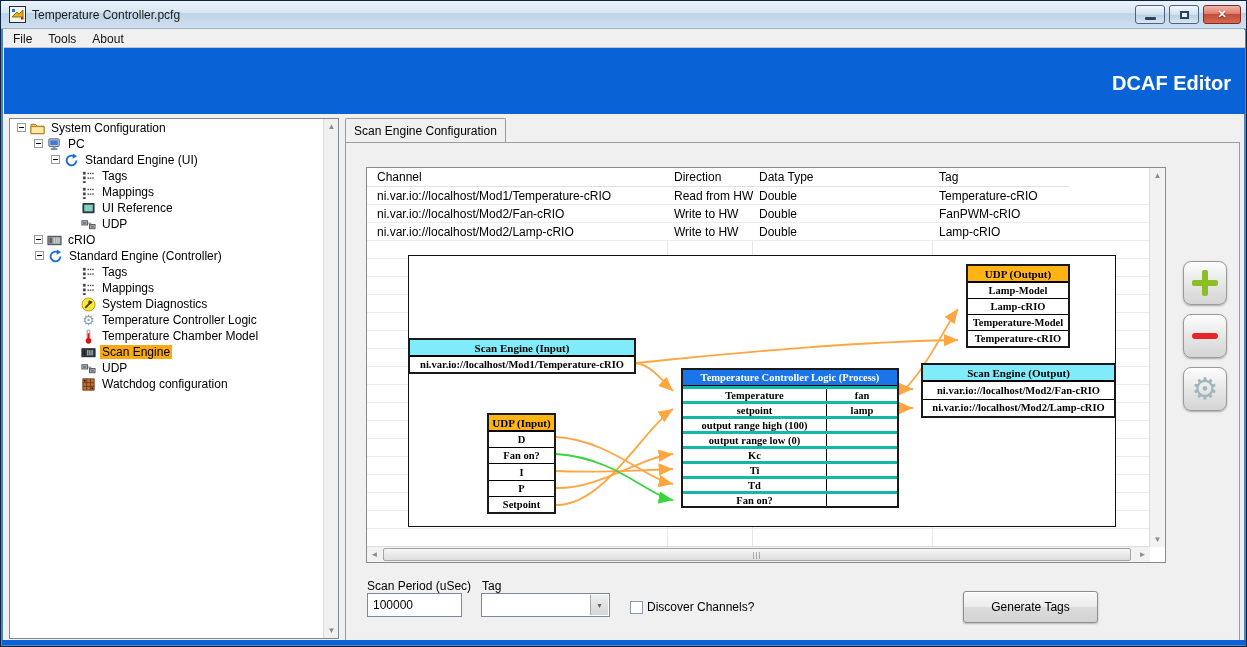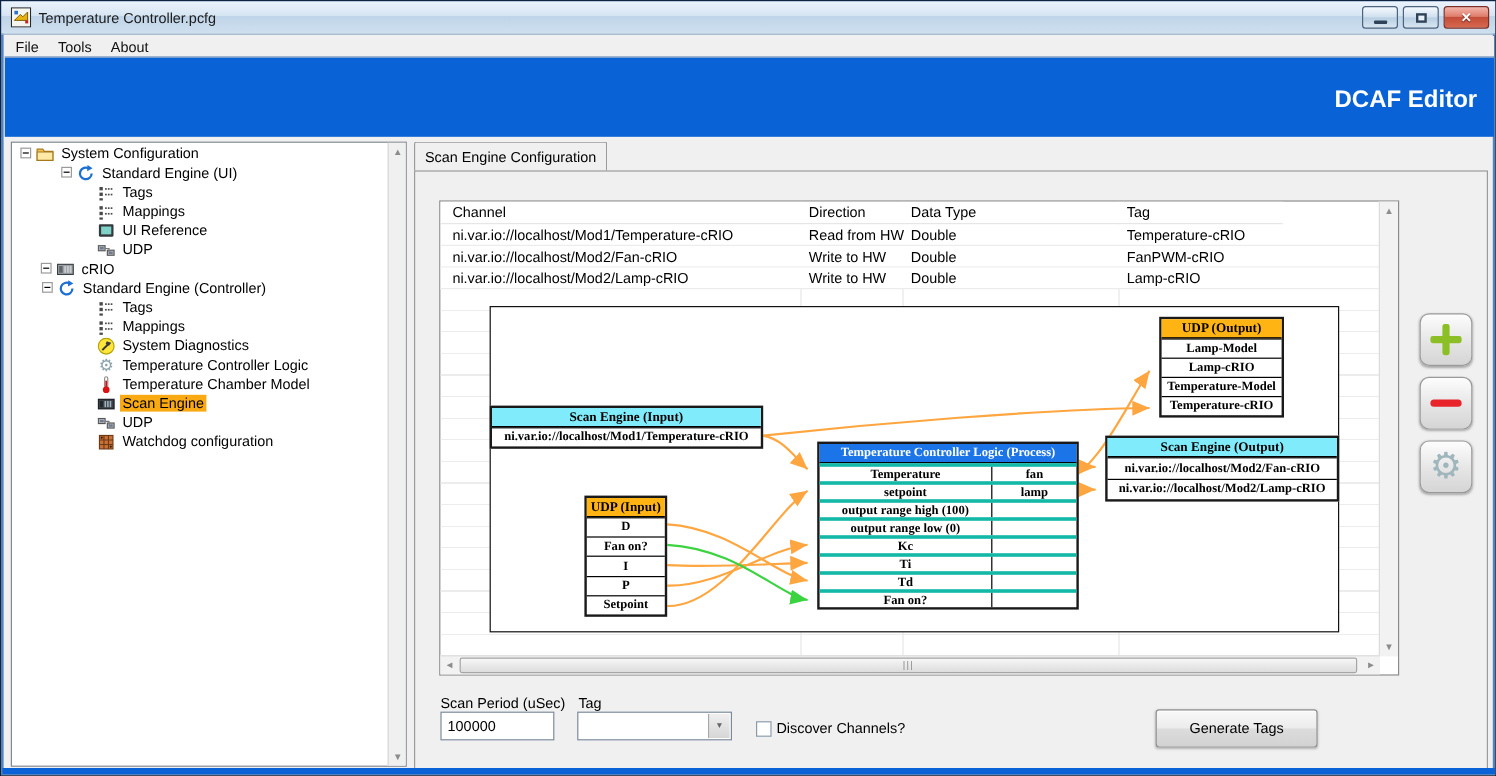--- a/index.html
+++ b/index.html
@@ -250,20 +250,29 @@
   <div class="tree-panel">
     <div class="tree-inner">
       <div class="trow" style="padding-left:6px">
           <span class="slot">
             <span class="expander"></span>
           </span>
           <svg class="ticon">
             <use href="#i-folder"></use>
           </svg>
           <span class="tlabel">System Configuration</span>
+        </div>
+      <div class="trow" style="padding-left:23px">
+          <span class="slot">
+            <span class="expander"></span>
+          </span>
+          <svg class="ticon">
+            <use href="#i-pc"></use>
+          </svg>
+          <span class="tlabel">PC</span>
         </div>
       <div class="trow" style="padding-left:40px">
           <span class="slot">
             <span class="expander"></span>
           </span>
           <svg class="ticon">
             <use href="#i-engine"></use>
           </svg>
           <span class="tlabel">Standard Engine (UI)</span>
         </div>

